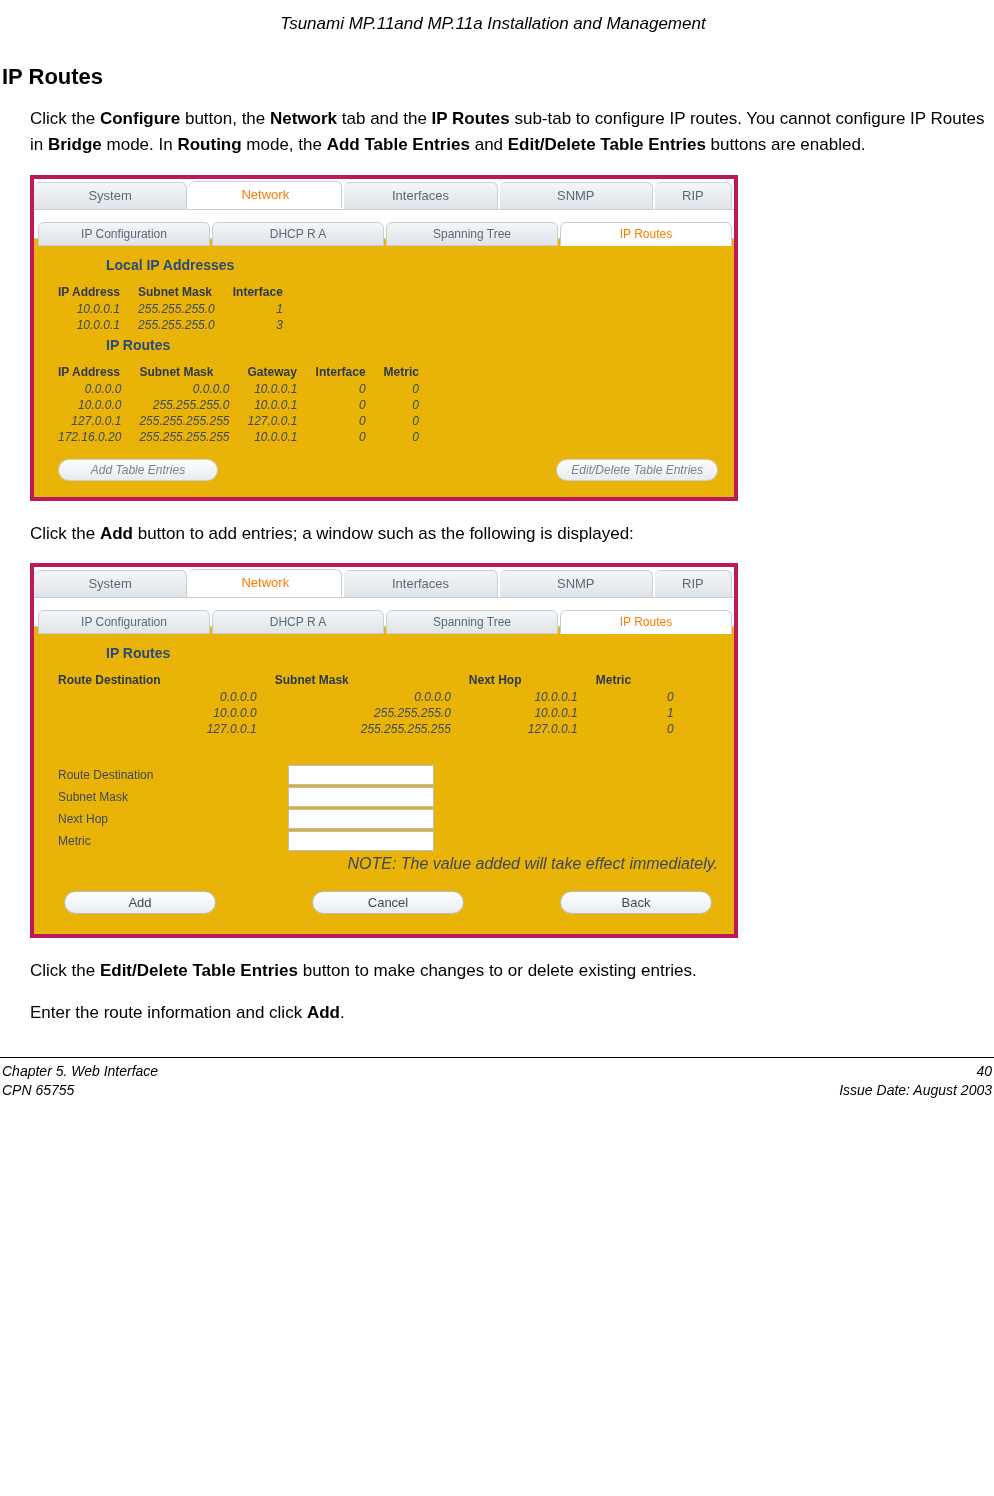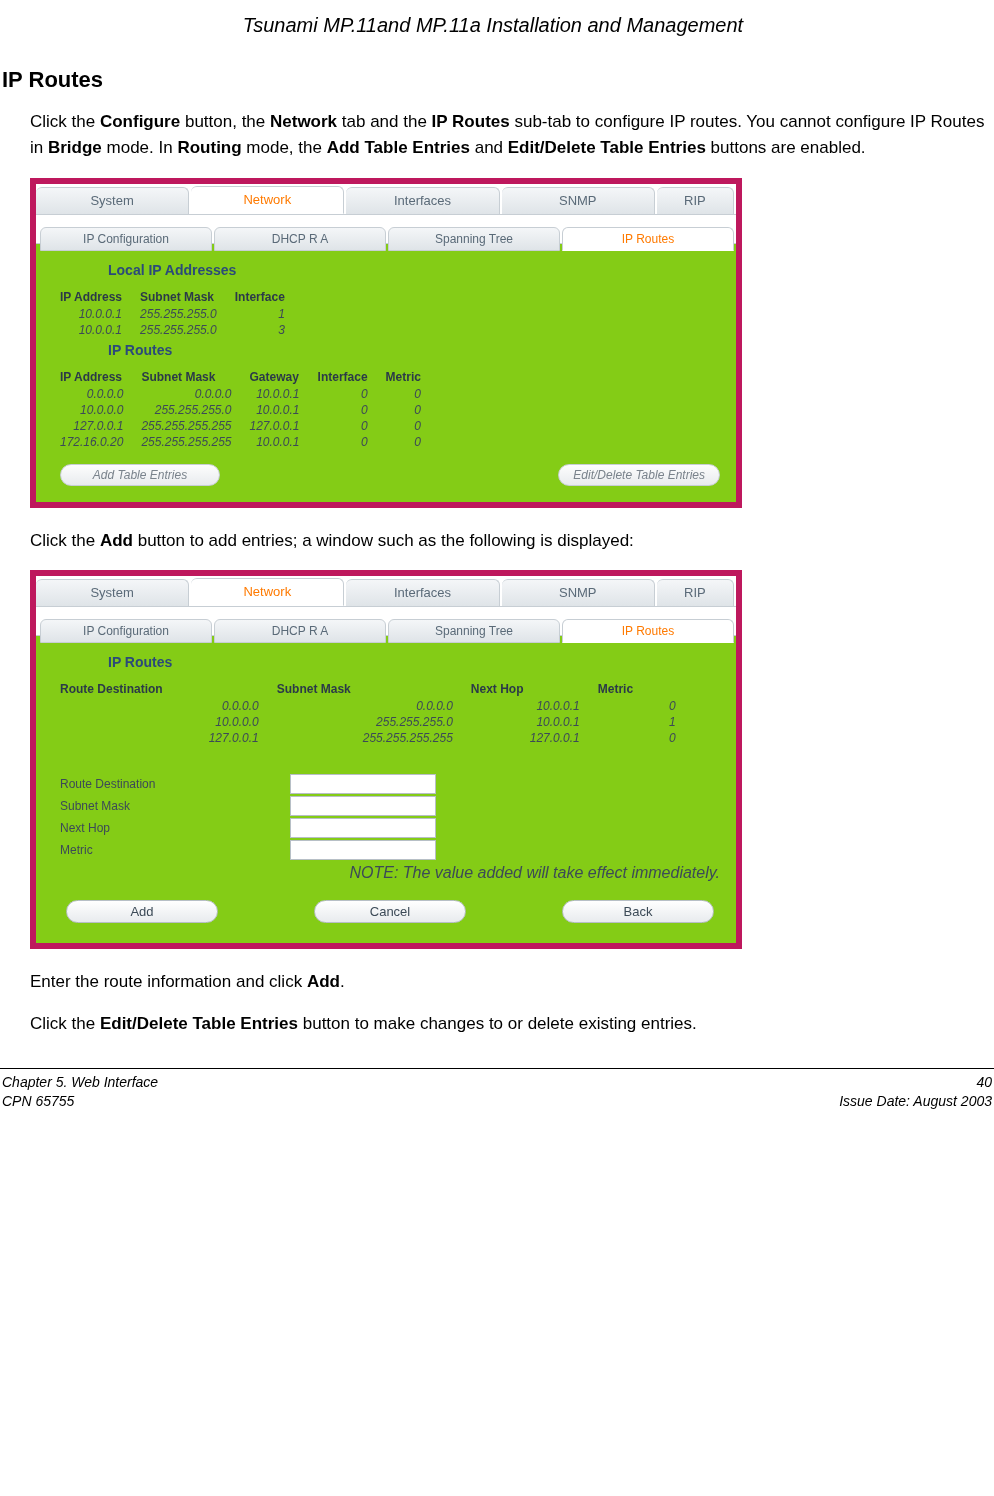--- a/index.html
+++ b/index.html
@@ -8,40 +8,40 @@
     margin: 0;
     padding: 0;
     width: 994px;
   }
   .page {
     padding: 10px 0 0 0;
   }
   .doc-header {
     text-align: center;
     font-style: italic;
-    font-size: 20px;
+    font-size: 17px;
     padding: 4px 8px 30px 0;
   }
   h2.section-head {
     font-size: 22px;
     font-weight: bold;
     margin: 0 0 16px 0;
     padding-left: 2px;
   }
   .body-text {
     font-size: 17px;
     line-height: 1.55;
     margin: 0 0 16px 30px;
     padding-right: 6px;
   }
   .body-text b { font-weight: bold; }
   .screenshot {
-    border: 6px solid #be185d;
+    border: 4px solid #be185d;
     margin: 0 0 20px 30px;
-    background: #84cc16;
+    background: #eab308;
     font-size: 13px;
   }
   .ss1 { width: 700px; }
   .ss2 { width: 700px; }
   .main-tabs {
     display: flex;
     background: #fff;
     height: 30px;
     align-items: flex-end;
   }
@@ -353,25 +353,25 @@
 
       <div class="pill-row">
         <span class="pill-btn">Add</span>
         <span class="pill-btn">Cancel</span>
         <span class="pill-btn">Back</span>
       </div>
     </div>
   </div>
 
   <p class="body-text">
+    <span>Click the </span><b>Edit/Delete Table Entries</b><span> button to make changes to or delete existing entries.</span>
+  </p>
+
+  <p class="body-text">
     <span>Enter the route information and click </span><b>Add</b><span>.</span>
-  </p>
-
-  <p class="body-text">
-    <span>Click the </span><b>Edit/Delete Table Entries</b><span> button to make changes to or delete existing entries.</span>
   </p>
 
   <hr class="footer-rule">
   <div class="footer">
     <div class="left">
       <div>Chapter 5.  Web Interface</div>
       <div>CPN 65755</div>
     </div>
     <div class="right">
       <div>40</div>

